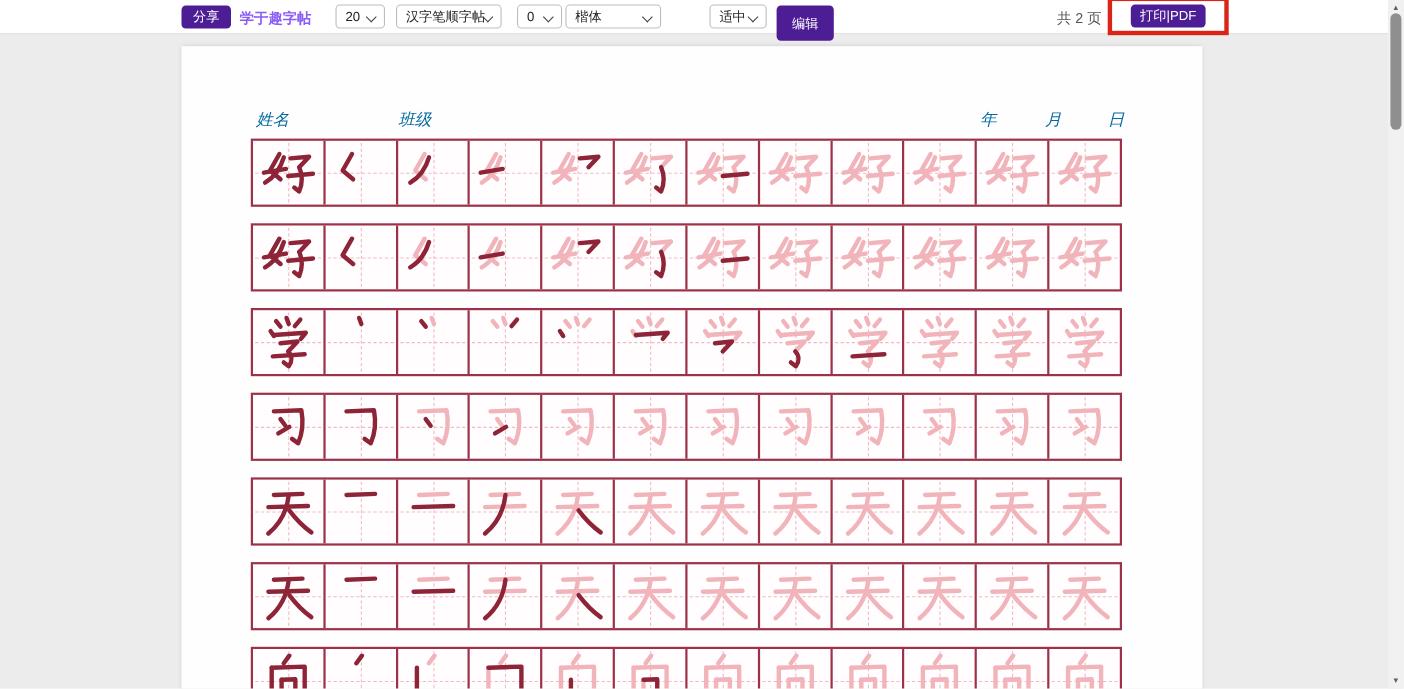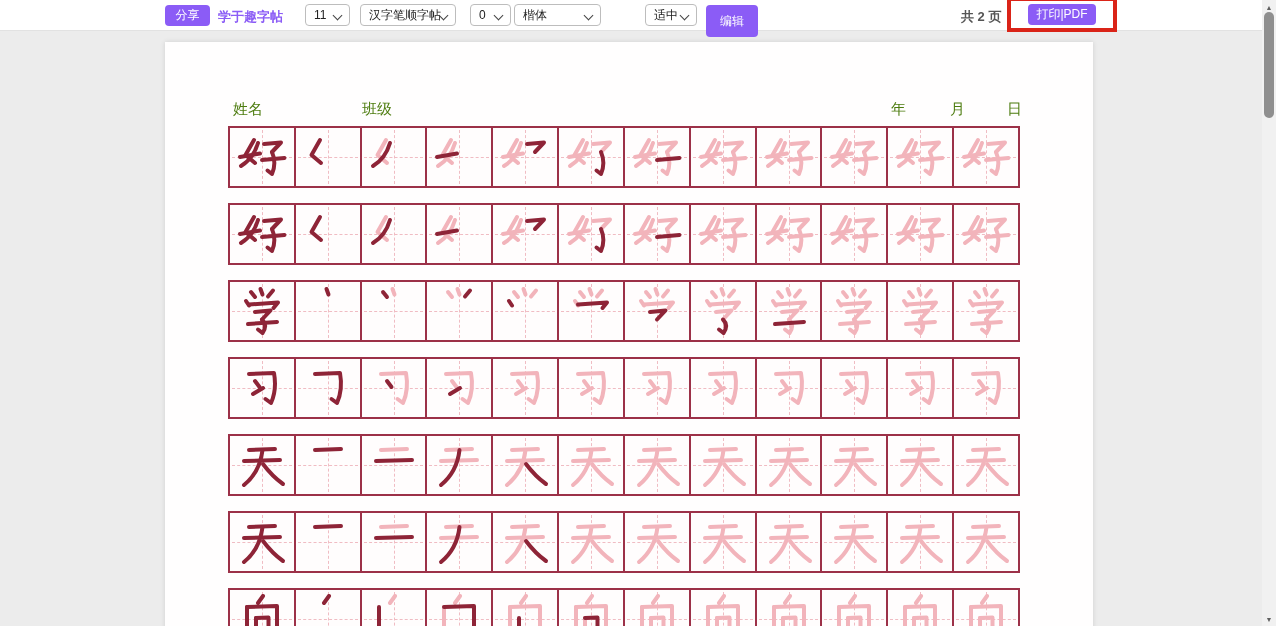--- a/index.html
+++ b/index.html
@@ -9,21 +9,21 @@
     font-family:"Liberation Sans","DejaVu Sans",sans-serif;
     -webkit-font-smoothing:antialiased;
   }
   
   .toolbar{
     position:absolute;left:0;top:0;width:1262px;height:30px;
     background:#ffffff;border-bottom:1px solid #e2e2e2;z-index:5;
   }
   .btn{
     position:absolute;display:flex;align-items:center;justify-content:center;
-    background:#8b5cf6;color:#fff;font-size:12px;border-radius:4px;
+    background:#4c1d95;color:#fff;font-size:12px;border-radius:4px;
     cursor:pointer;user-select:none;
   }
   .share-btn{left:165px;top:5px;width:45px;height:21px;}
   .edit-btn{left:706px;top:5px;width:52px;height:32px;}
   .app-title{
     position:absolute;left:218px;top:8px;font-size:13px;color:#8b5cf6;font-weight:bold;
   }
   .select{
     position:absolute;top:4px;height:22px;background:#fff;
     border:1px solid #bdbdbd;border-radius:4px;box-sizing:border-box;
@@ -33,21 +33,21 @@
   .select .chev{
     position:absolute;right:8px;top:7px;width:6px;height:6px;
     border-right:1.6px solid #444;border-bottom:1.6px solid #444;
     transform:rotate(45deg);
   }
   .sel-size{left:305px;width:45px;}
   .sel-template{left:360px;width:96px;}
   .sel-offset{left:470px;width:41px;}
   .sel-font{left:514px;width:87px;}
   .sel-layout{left:645px;width:52px;font-family:Liberation Serif, serif;}
-  .page-count{position:absolute;left:961px;top:8px;font-size:13px;color:#555;font-weight:bold;}
+  .page-count{position:absolute;left:961px;top:8px;font-size:13px;color:#555;}
   .annotation-box{
     position:absolute;left:1007px;top:-3px;width:102px;height:27px;
     border:4px solid #da2418;display:flex;align-items:center;justify-content:center;
     z-index:6;background:transparent;
   }
   .print-btn{position:relative;width:68px;height:21px;}
   
   .scrollbar{
     position:absolute;right:0;top:0;width:14px;height:626px;background:#f1f1f1;z-index:9;
   }
@@ -60,21 +60,21 @@
     position:absolute;left:2px;top:12px;width:10px;height:106px;
     background:#8f8f8f;border-radius:5px;cursor:pointer;
   }
   
   .paper{
     position:absolute;left:165px;top:42px;width:928px;height:900px;
     background:#fffefe;box-shadow:0 0 5px rgba(0,0,0,0.12);
   }
   .sheet-header{
     position:absolute;left:63px;top:58px;width:796px;height:22px;
-    font-size:15px;color:#4d7c0f;
+    font-size:15px;color:#0369a1;font-style:italic;
   }
   .sheet-header span{position:absolute;top:0;}
   .hdr-name{left:5px;} .hdr-class{left:134px;}
   .hdr-year{left:663px;} .hdr-month{left:722px;} .hdr-day{left:779px;}
   .practice-grid{position:absolute;left:63px;top:84px;width:796px;}
   .grid-row{
     width:792px;height:62px;box-sizing:border-box;border:2px solid #9c3148;
     display:flex;margin-bottom:15px;background:#fffdfd;
   }
   .cell{
@@ -93,21 +93,21 @@
   .cell svg{position:relative;z-index:1;display:block;}
 </style>
 </head>
 <body>
 
 <div class="toolbar">
   <div class="btn share-btn">分享</div>
   <div class="app-title">学于趣字帖</div>
 
   <div class="select sel-size">
-    <span>11</span>
+    <span>20</span>
     <span class="chev"></span>
   </div>
   <div class="select sel-template">
     <span>汉字笔顺字帖</span>
     <span class="chev"></span>
   </div>
   <div class="select sel-offset">
     <span>0</span>
     <span class="chev"></span>
   </div>

